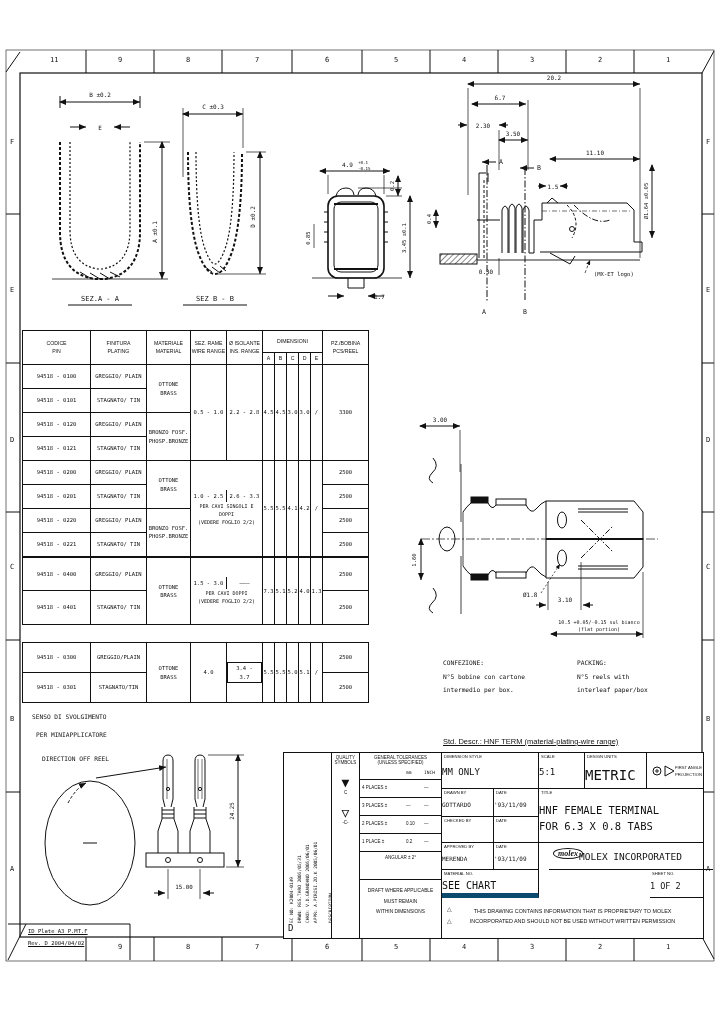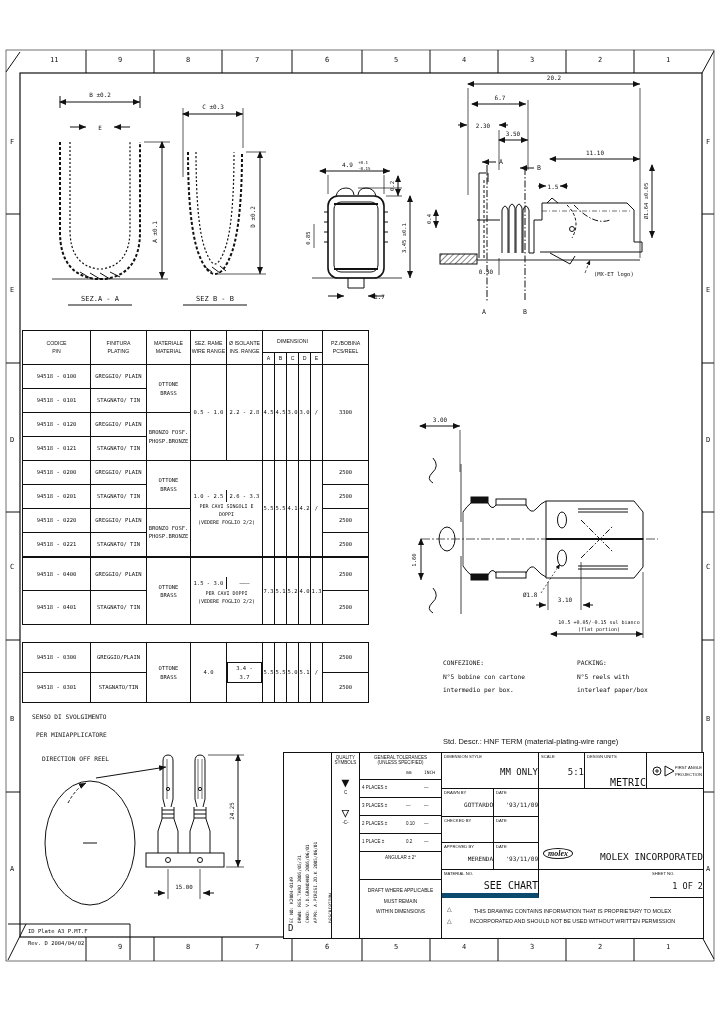--- a/index.html
+++ b/index.html
@@ -3,38 +3,38 @@
 <meta charset="utf-8">
 <style>
   html,body{margin:0;padding:0;background:#e8e8e8;}
   .sheet{position:relative;width:720px;height:1012px;background:#fff;overflow:hidden;
          font-family:"DejaVu Sans Mono","Liberation Mono",monospace;color:#111;}
   .abs{position:absolute;}
   .zone{position:absolute;font:7px "DejaVu Sans Mono",monospace;color:#111;}
   svg{position:absolute;overflow:visible;}
   svg line,svg path,svg rect,svg ellipse,svg circle,svg polyline{stroke:#111;fill:none;stroke-width:1;}
   svg text{fill:#111;stroke:none;font-family:"DejaVu Sans Mono",monospace;}
-  .lbl{position:absolute;font-size:6.5px;white-space:nowrap;}
+  .lbl{position:absolute;font-size:6.5px;white-space:nowrap;text-decoration:underline;}
   
   table.dtable{position:absolute;border-collapse:collapse;table-layout:fixed;background:#fff;}
   table.dtable th,table.dtable td{border:1px solid #111;padding:0;text-align:center;vertical-align:middle;
       font:5.5px/1.5 "DejaVu Sans Mono",monospace;overflow:hidden;}
   table.dtable th{font-size:5.2px;font-family:"Liberation Sans",sans-serif;font-weight:normal;}
   table.dtable{border:1.5px solid #111;}
   table.dtable tr.thick td{border-top:2px solid #111;}
   .split{display:flex;border-bottom:0;}
   .split span{flex:1;padding:2px 0;}
   .split span:first-child{border-right:1px solid #111;}
   td .note{font-size:5px;line-height:1.6;}
   .boxv{display:inline-block;border:1px solid #111;padding:1px 3px;}
   
   .tb{position:absolute;border:1px solid #111;background:#fff;}
   .tb .cell{position:absolute;box-sizing:border-box;}
   .tb .lab{position:absolute;top:1px;left:2px;font:4.2px "Liberation Sans",sans-serif;white-space:nowrap;}
-  .tb .val{position:absolute;left:0;right:0;text-align:right;font-family:"DejaVu Sans Mono",monospace;white-space:nowrap;}
+  .tb .val{position:absolute;left:0;right:0;text-align:left;font-family:"DejaVu Sans Mono",monospace;white-space:nowrap;}
   .rot{position:absolute;transform-origin:0 0;transform:rotate(-90deg);white-space:nowrap;
        font:4.5px "DejaVu Sans Mono",monospace;}
   .small{font-size:4.5px;font-family:"Liberation Sans",sans-serif;}
   .ellipse-logo{display:inline-block;border:1px solid #111;border-radius:50%;padding:0 4px;
        font:italic bold 8px "Liberation Serif",serif;}
   .notes{position:absolute;font:6.2px/2.2 "DejaVu Sans Mono",monospace;white-space:nowrap;}
 </style>
 </head>
 <body>
 
@@ -668,21 +668,21 @@
       <div class="cell" style="left:0;top:0;width:97px;height:36px;border-right:1px solid #111;border-bottom:1px solid #111">
         <span class="lab">DIMENSION STYLE</span>
         <span class="val" style="top:14px;font-size:9px">MM ONLY</span>
       </div>
       <div class="cell" style="left:97px;top:0;width:46px;height:36px;border-right:1px solid #111;border-bottom:1px solid #111">
         <span class="lab">SCALE</span>
         <span class="val" style="top:14px;font-size:9px">5:1</span>
       </div>
       <div class="cell" style="left:143px;top:0;width:62px;height:36px;border-right:1px solid #111;border-bottom:1px solid #111">
         <span class="lab">DESIGN UNITS</span>
-        <span class="val" style="top:24px;font-size:10px">METRIC</span>
+        <span class="val" style="top:14px;font-size:14px">METRIC</span>
       </div>
       <div class="cell" style="left:205px;top:0;width:56px;height:36px;border-bottom:1px solid #111">
         <svg style="left:4px;top:11px" width="24" height="14">
           <circle cx="6" cy="7" r="4"></circle>
             <circle cx="6" cy="7" r="1.2"></circle>
           <path d="M14,2 L23,7 L14,12 z"></path>
         </svg>
         <span class="lab" style="left:28px;top:12px">FIRST ANGLE</span>
         <span class="lab" style="left:28px;top:19px">PROJECTION</span>
       </div>
@@ -709,21 +709,26 @@
       </div>
       <div class="cell" style="left:52px;top:90px;width:45px;height:27px;border-right:1px solid #111;border-bottom:1px solid #111">
         <span class="lab">DATE</span>
         <span class="val" style="top:12px;font-size:6px">'93/11/09</span>
       </div>
       <div class="cell" style="left:0;top:117px;width:97px;height:28px;border-right:1px solid #111;border-bottom:5px solid #0c4a6e">
         <span class="lab">MATERIAL NO.</span>
         <span class="val" style="top:10px;font-size:10px">SEE CHART</span>
       </div>
 
-      <div class="cell" style="left:97px;top:90px;width:164px;height:27px;border-bottom:1px solid #111;text-align:center">
+      <div class="cell" style="left:97px;top:36px;width:164px;height:54px;border-bottom:1px solid #111">
+        <span class="lab">TITLE</span>
+        <span class="val" style="top:15px;font-size:10.5px">HNF FEMALE TERMINAL</span>
+        <span class="val" style="top:31px;font-size:10.5px">FOR 6.3 X 0.8 TABS</span>
+      </div>
+      <div class="cell" style="left:107px;top:90px;width:164px;height:27px;border-bottom:1px solid #111;text-align:center">
         <span class="ellipse-logo" style="position:absolute;left:4px;top:5px">molex</span>
         <span class="val" style="top:8px;left:30px;font-size:9.5px">MOLEX INCORPORATED</span>
       </div>
       <div class="cell" style="left:208px;top:117px;width:53px;height:28px;border-bottom:1px solid #111">
         <span class="lab">SHEET NO.</span>
         <span class="val" style="top:11px;font-size:8.5px">1 OF 2</span>
       </div>
 
       <div class="cell" style="left:0;top:145px;width:261px;height:40px;text-align:center;font-size:5.4px;font-family:'Liberation Sans',sans-serif;line-height:1.9">
         <span style="position:absolute;left:5px;top:6px;font-size:6px">△</span>

